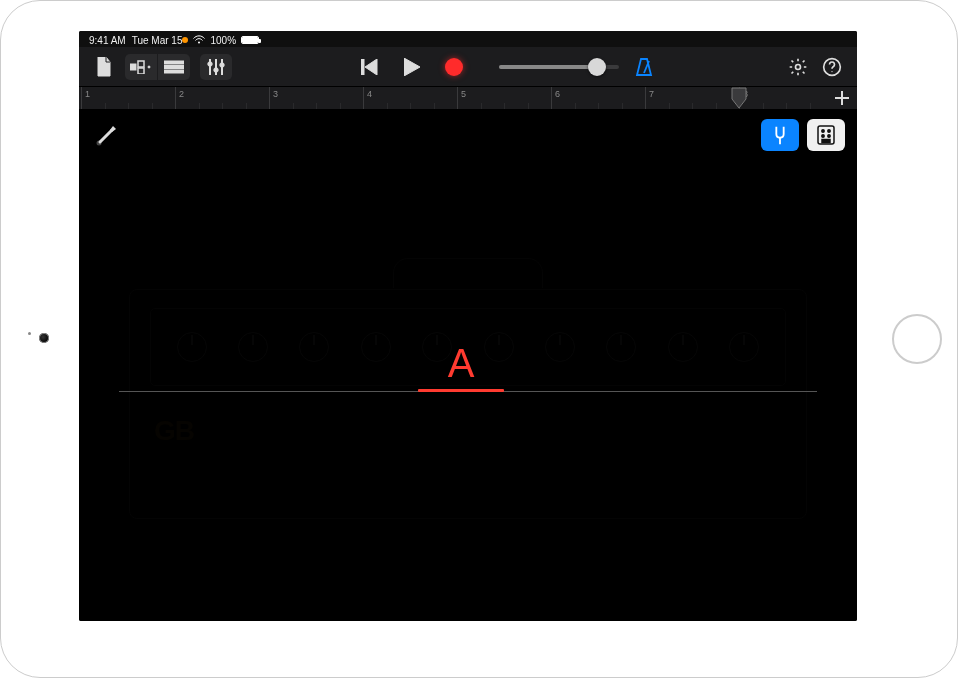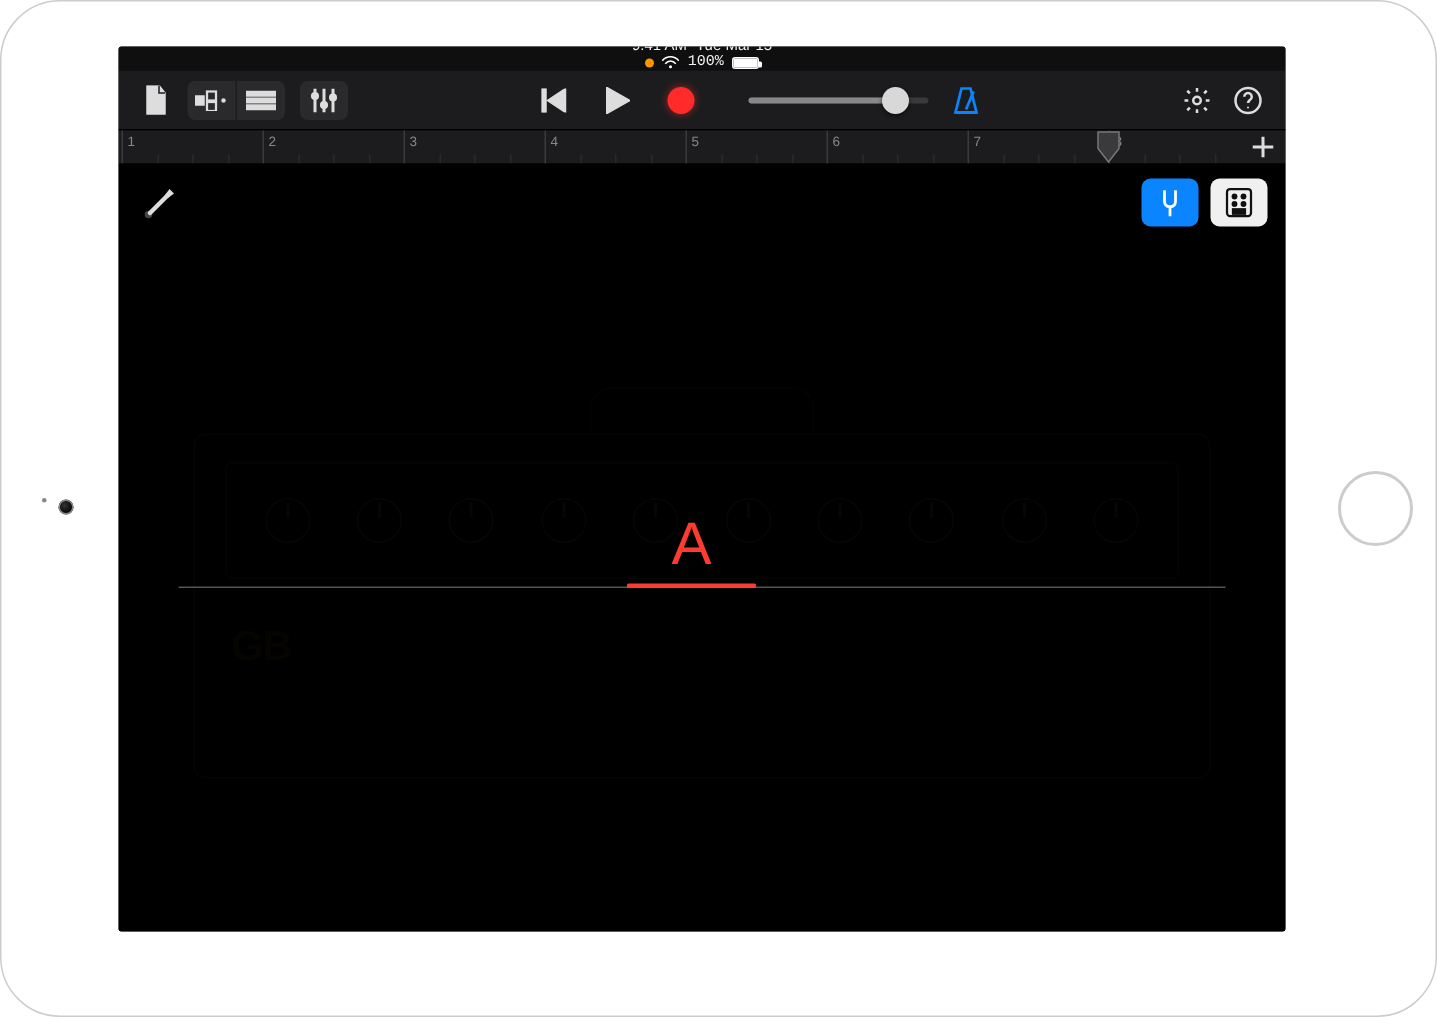--- a/index.html
+++ b/index.html
@@ -45,30 +45,29 @@
     width: 778px; height: 590px;
     background: #000;
     overflow: hidden;
     border-radius: 2px;
   }
   
   
   .status-bar {
     height: 16px;
     display: flex;
-    justify-content: flex-end;
+    justify-content: flex-start;
     align-items: center;
     padding: 2px 10px 0 10px;
     color: #f0f0f0;
     font-size: 10px;
     background: #0f0f0f;
-    flex-direction: column;
   }
   .status-left { display: flex; gap: 6px; }
-  .status-right { display: flex; align-items: center; gap: 5px; font-family: Liberation Mono, monospace; }
+  .status-right { display: flex; align-items: center; gap: 5px; }
   .orange-dot { width: 6px; height: 6px; border-radius: 50%; background: #ff9500; }
   .wifi-icon { width: 12px; height: 10px; }
   .battery-icon { border: 1px solid #fff; width: 18px; height: 8px; border-radius: 2px; position: relative; }
   .battery-icon::after { content: ""; position: absolute; right: -3px; top: 2px; width: 2px; height: 4px; background: #fff; border-radius: 0 1px 1px 0; }
   .battery-fill { background: #fff; width: 100%; height: 100%; border-radius: 1px; }
   
   
   .toolbar {
     height: 40px;
     background: #1c1c1e;

